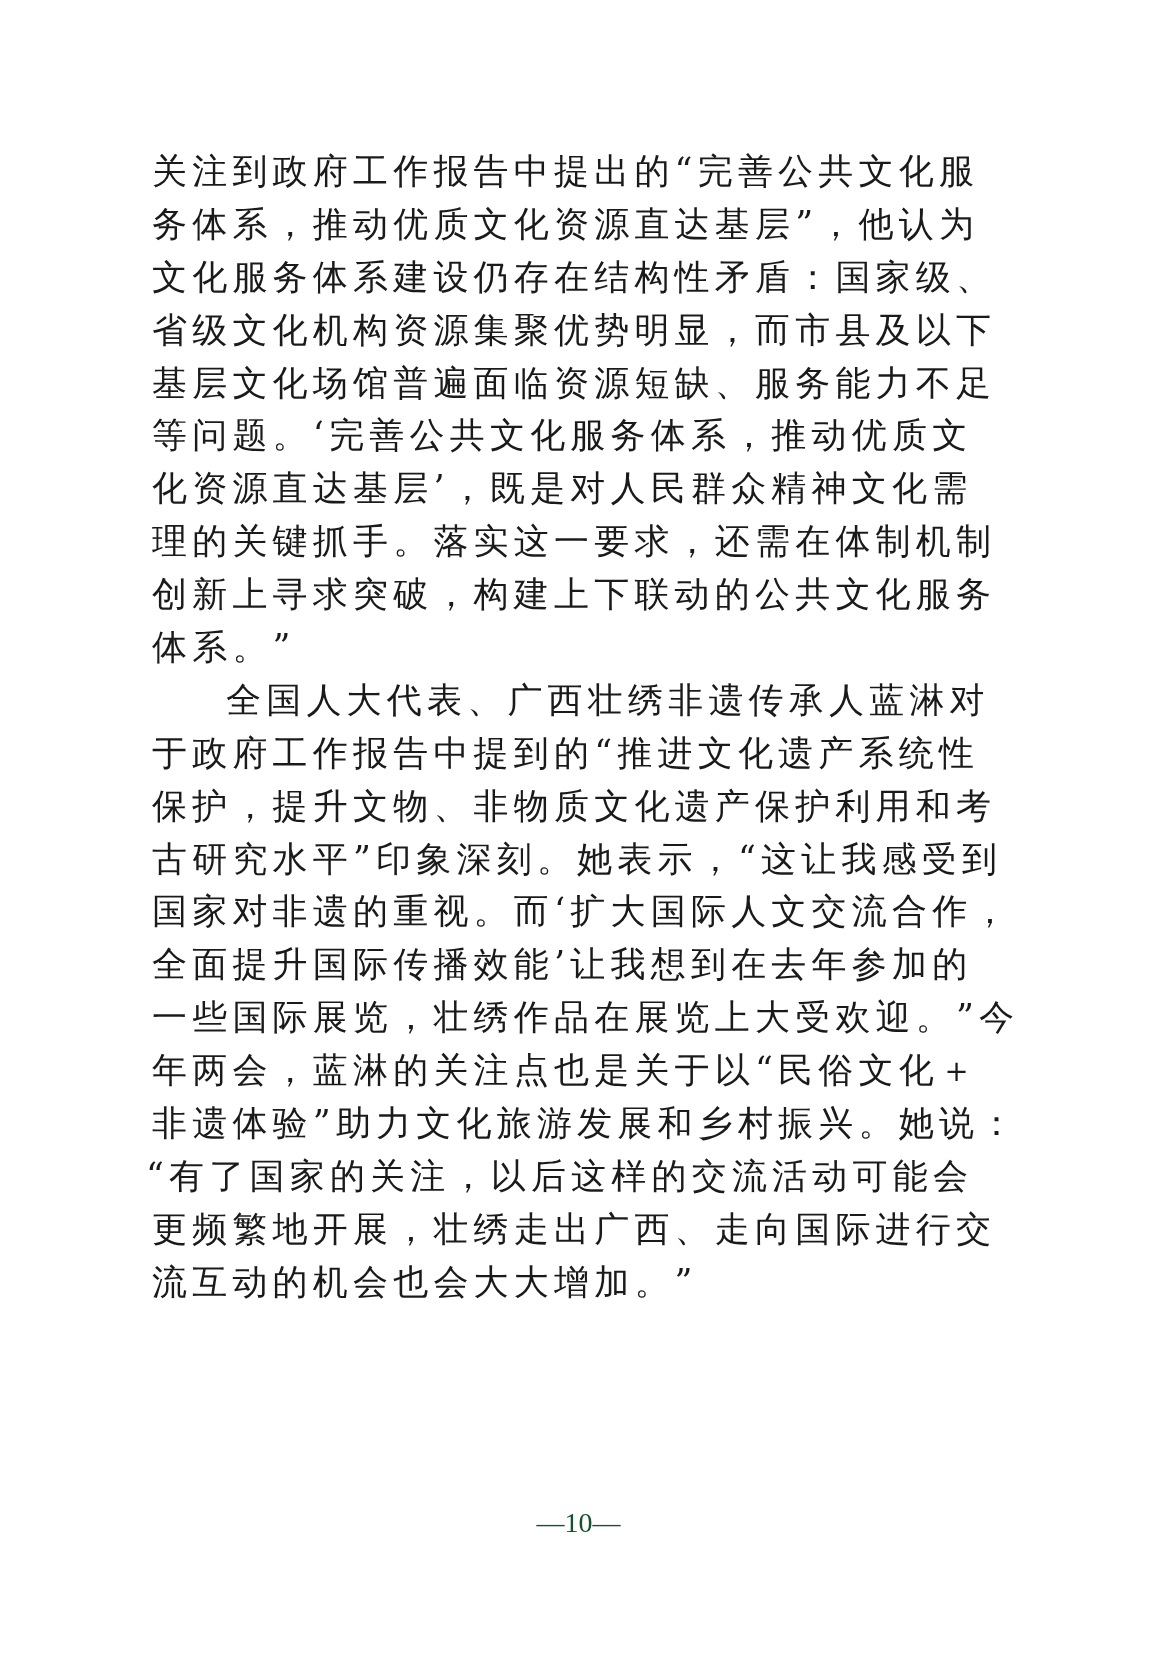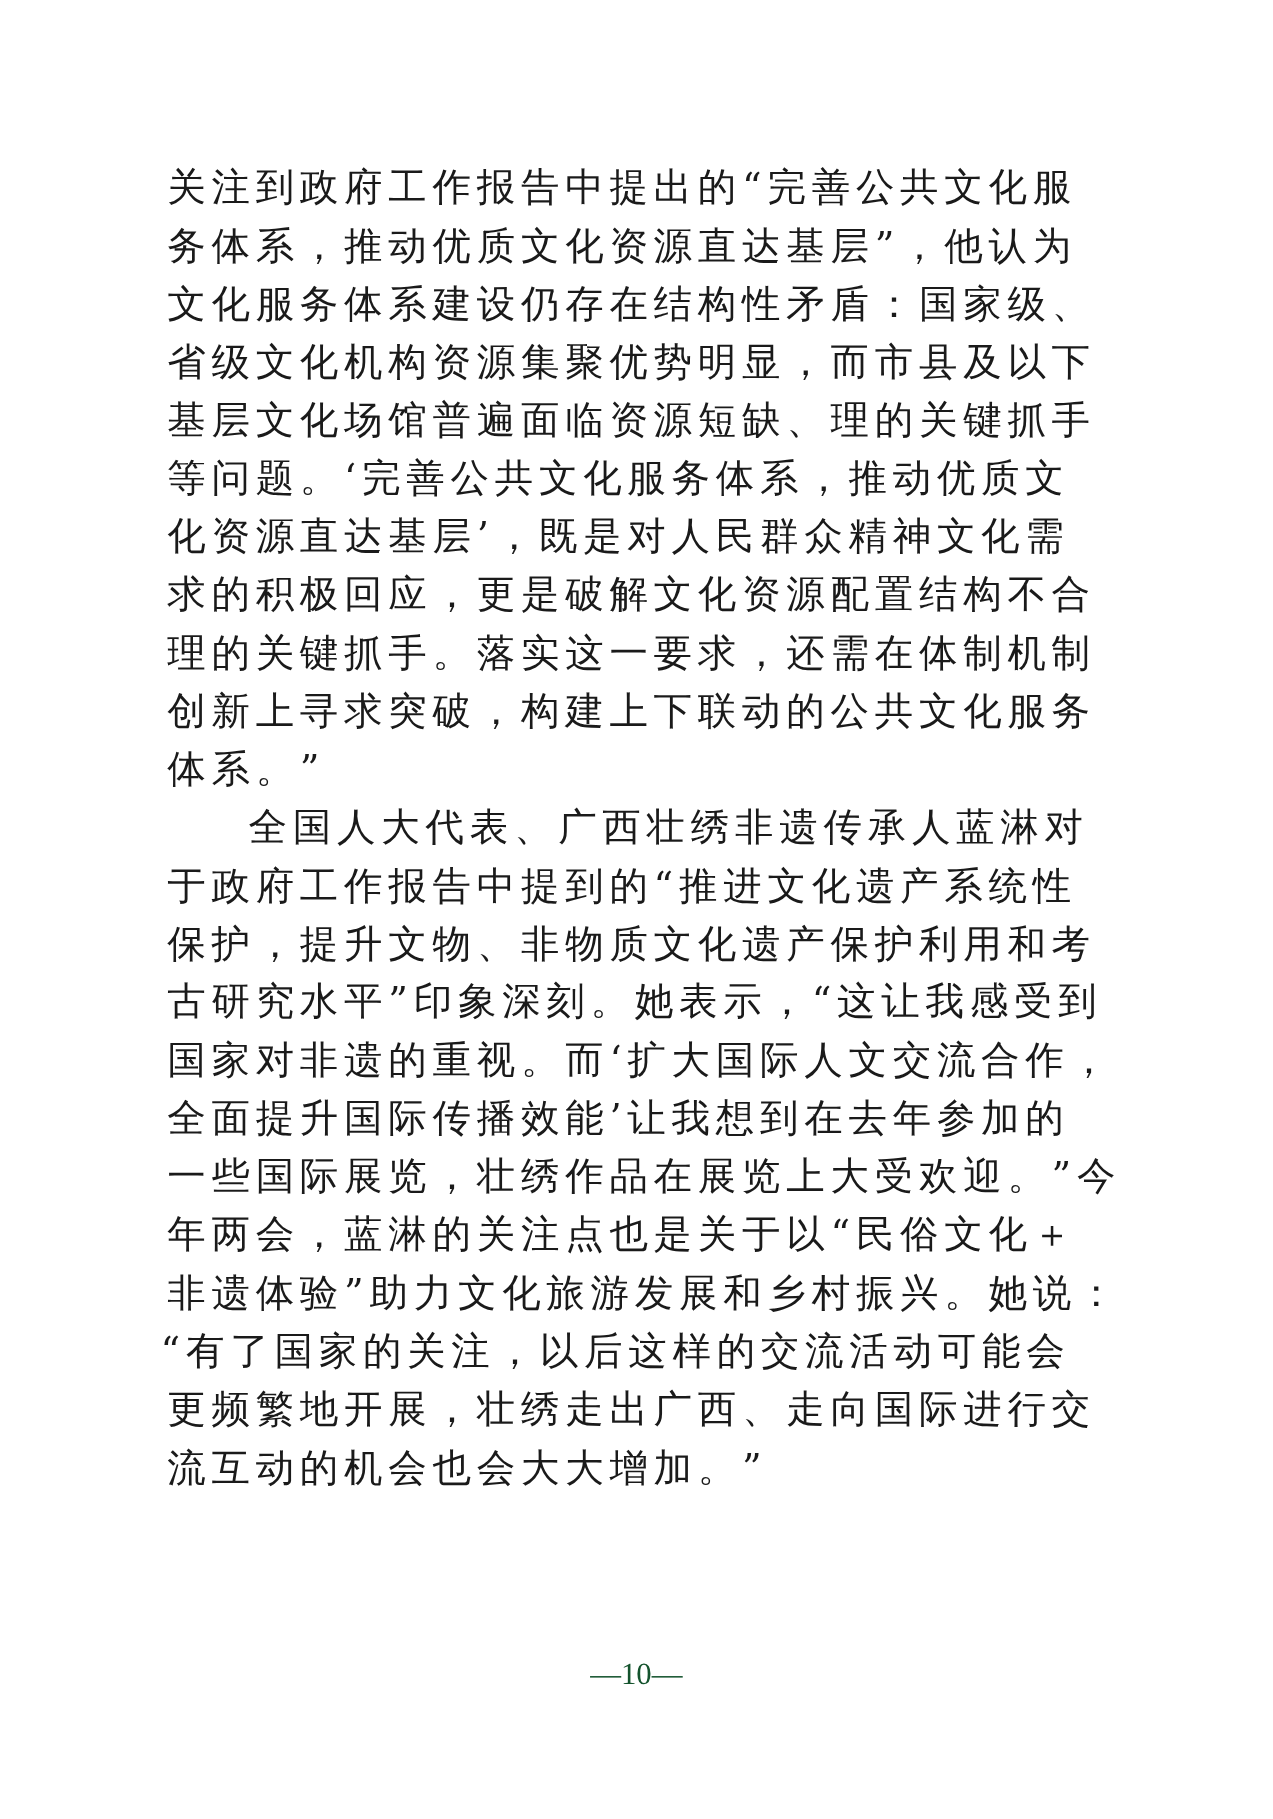--- a/index.html
+++ b/index.html
@@ -67,24 +67,23 @@
 </head>
 <body>
 
 <div class="page">
   <div class="body-text">
 
     <div class="line">关注到政府工作报告中提出的“完善公共文化服</div>
     <div class="line">务体系，推动优质文化资源直达基层”，他认为</div>
     <div class="line">文化服务体系建设仍存在结构性矛盾：国家级、</div>
     <div class="line">省级文化机构资源集聚优势明显，而市县及以下</div>
-    <div class="line">基层文化场馆普遍面临资源短缺、理的关键抓手</div>
+    <div class="line">基层文化场馆普遍面临资源短缺、服务能力不足</div>
     <div class="line">等问题。‘完善公共文化服务体系，推动优质文</div>
     <div class="line">化资源直达基层’，既是对人民群众精神文化需</div>
-    <div class="line">求的积极回应，更是破解文化资源配置结构不合</div>
     <div class="line">理的关键抓手。落实这一要求，还需在体制机制</div>
     <div class="line">创新上寻求突破，构建上下联动的公共文化服务</div>
     <div class="line last">体系。”</div>
 
     <div class="line indent">全国人大代表、广西壮绣非遗传承人蓝淋对</div>
     <div class="line">于政府工作报告中提到的“推进文化遗产系统性</div>
     <div class="line">保护，提升文物、非物质文化遗产保护利用和考</div>
     <div class="line">古研究水平”印象深刻。她表示，“这让我感受到</div>
     <div class="line">国家对非遗的重视。而‘扩大国际人文交流合作，</div>
     <div class="line">全面提升国际传播效能’让我想到在去年参加的</div>

